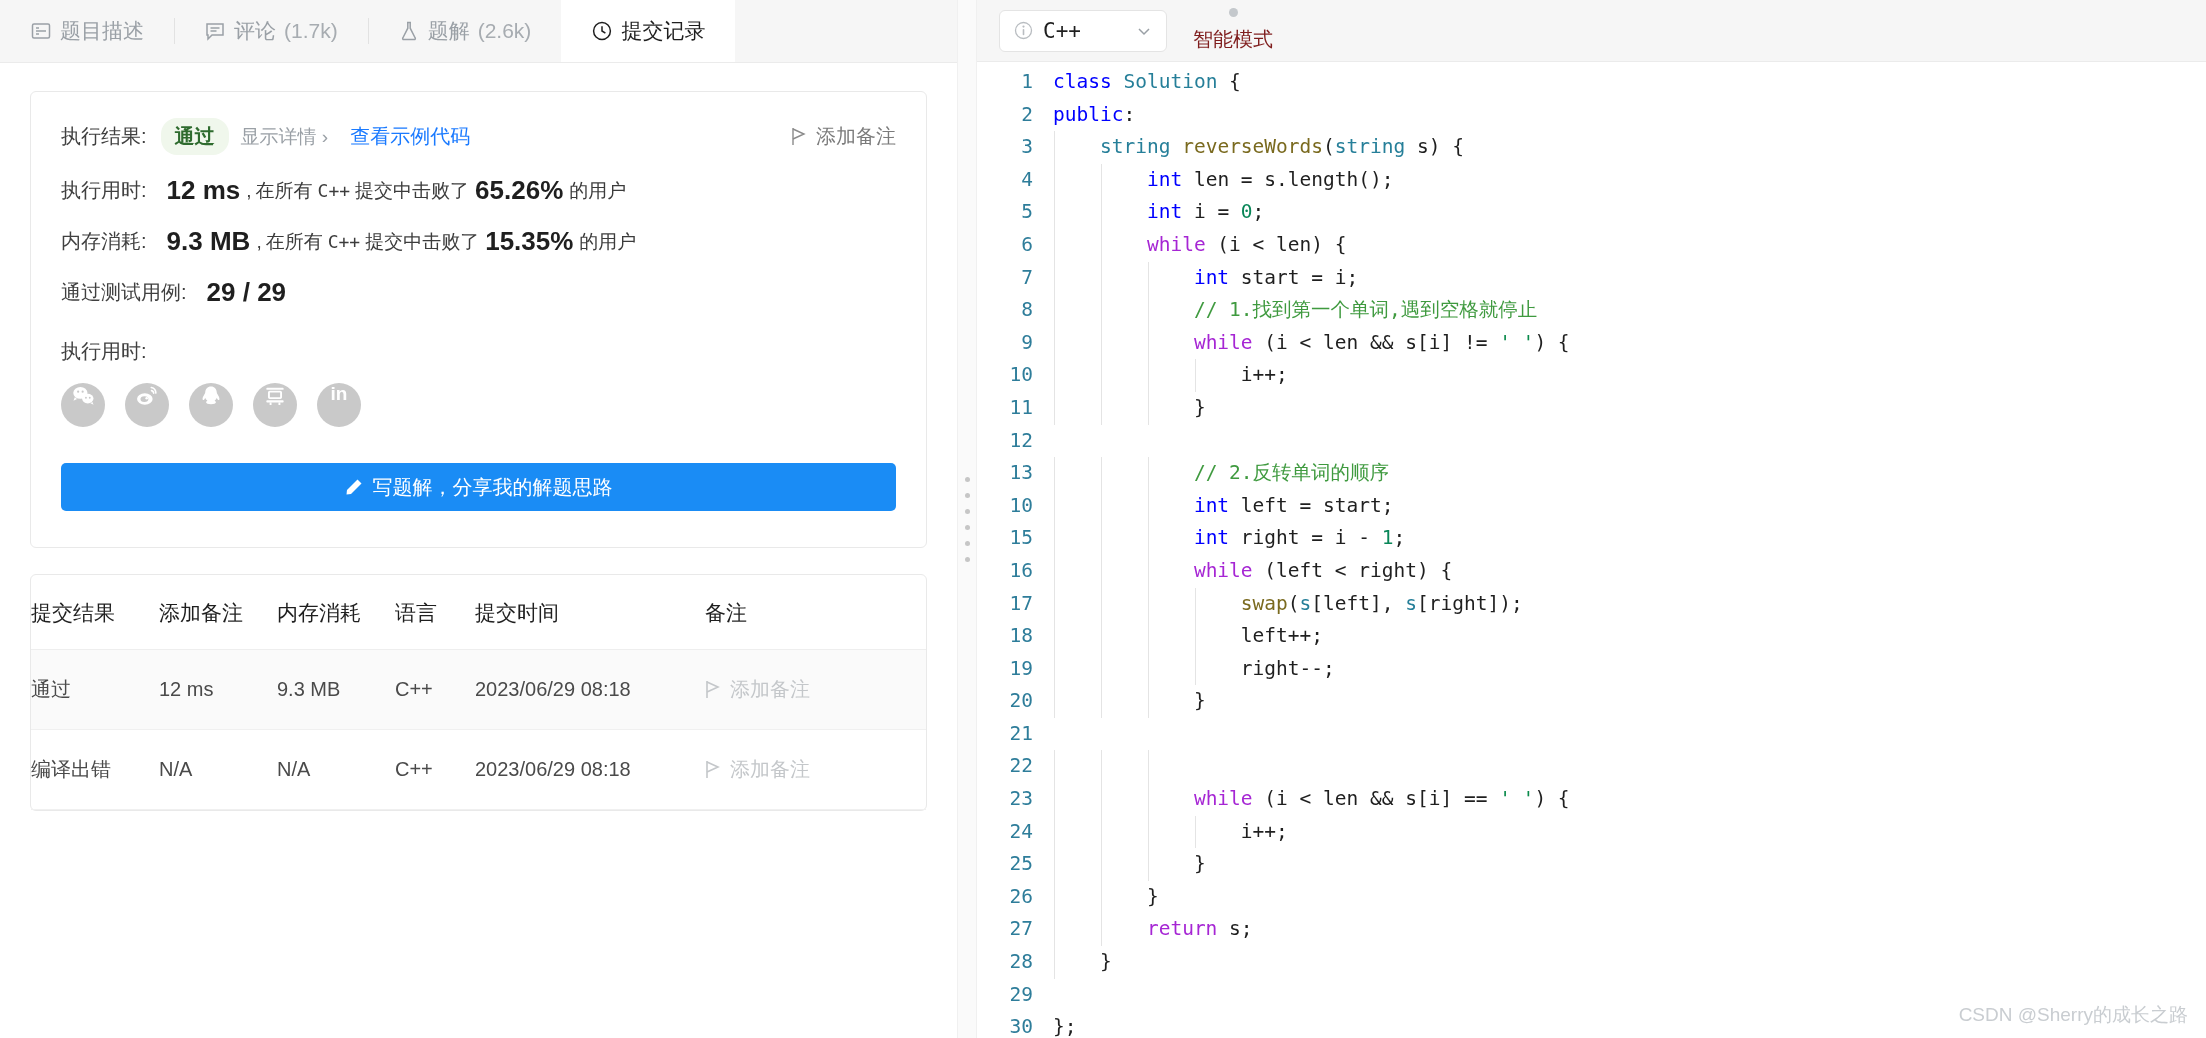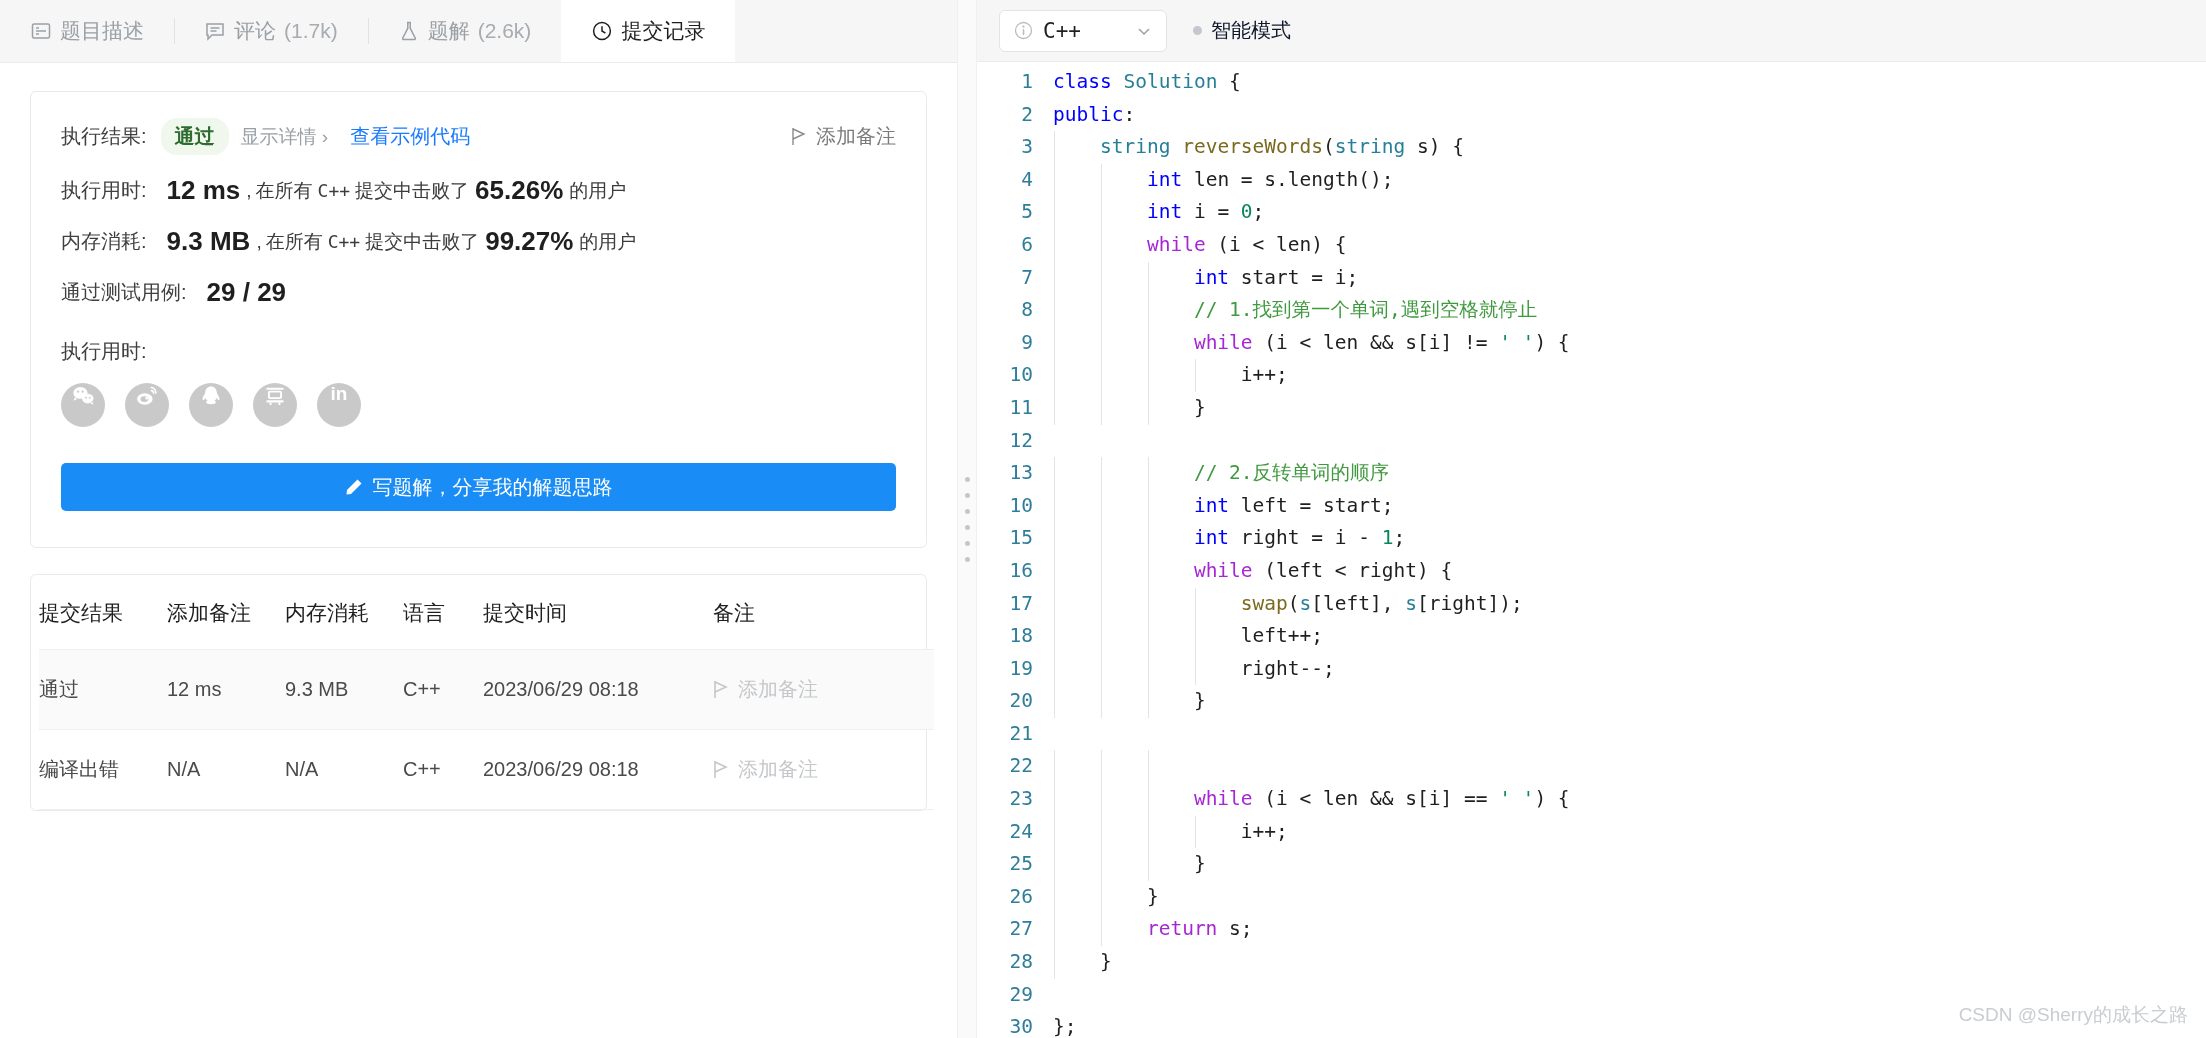--- a/index.html
+++ b/index.html
@@ -112,21 +112,21 @@
     background: #1a8cf5;
     border-radius: 5px;
     color: #fff;
     font-size: 20px;
     cursor: pointer;
     margin-bottom: 6px;
   }
   .pencil { width: 18px; height: 18px; }
 
   .table-card { margin-top: 26px; }
-  table.subs { width: 100%; border-collapse: collapse; margin-left: 8px; }
+  table.subs { width: 100%; border-collapse: collapse; }
   table.subs th {
     text-align: left;
     font-size: 21px;
     font-weight: 500;
     color: #1f1f1f;
     padding: 24px 0 22px 0;
     border-bottom: 1px solid #eeeeee;
   }
   table.subs td {
     font-size: 20px;
@@ -181,21 +181,21 @@
     border-radius: 6px;
     height: 42px;
     padding: 0 14px;
     min-width: 168px;
     box-sizing: border-box;
     cursor: pointer;
   }
   .lang-name { font-size: 21px; color: #1f1f1f; font-family: "DejaVu Sans Mono","Liberation Mono",monospace; }
   .info-icon { width: 19px; height: 19px; }
   .chev { margin-left: auto; width: 16px; height: 16px; }
-  .smart-mode { display: flex; align-items: center; gap: 9px; color: #0f172a; font-size: 20px; cursor: pointer; }
+  .smart-mode { display: flex; align-items: center; gap: 9px; color: #7f1d1d; font-size: 20px; cursor: pointer; flex-direction: column; }
   .dot { width: 9px; height: 9px; border-radius: 50%; background: #c4c8cc; display: block; }
 
   .code-area {
     position: relative;
     height: calc(1038px - 62px);
     overflow: hidden;
     background: #fff;
     font-family: "DejaVu Sans Mono", "Liberation Mono", monospace;
     font-size: 19.5px;
     line-height: 32.6px;
@@ -317,21 +317,21 @@
           <span class="mid-txt">的用户</span>
         </div>
 
         <div class="res-row">
           <span class="res-label">内存消耗:</span>
           <span class="big-num">9.3 MB</span>
           <span class="mid-txt">,</span>
           <span class="mid-txt" style="margin-left:4px">在所有</span>
           <span class="mono-inline" style="margin:0 5px">C++</span>
           <span class="mid-txt">提交中击败了</span>
-          <span class="big-num">99.27%</span>
+          <span class="big-num">15.35%</span>
           <span class="mid-txt">的用户</span>
         </div>
 
         <div class="res-row">
           <span class="res-label">通过测试用例:</span>
           <span class="big-num">29 / 29</span>
         </div>
 
         <div class="show-off-label">执行用时:</div>
 

